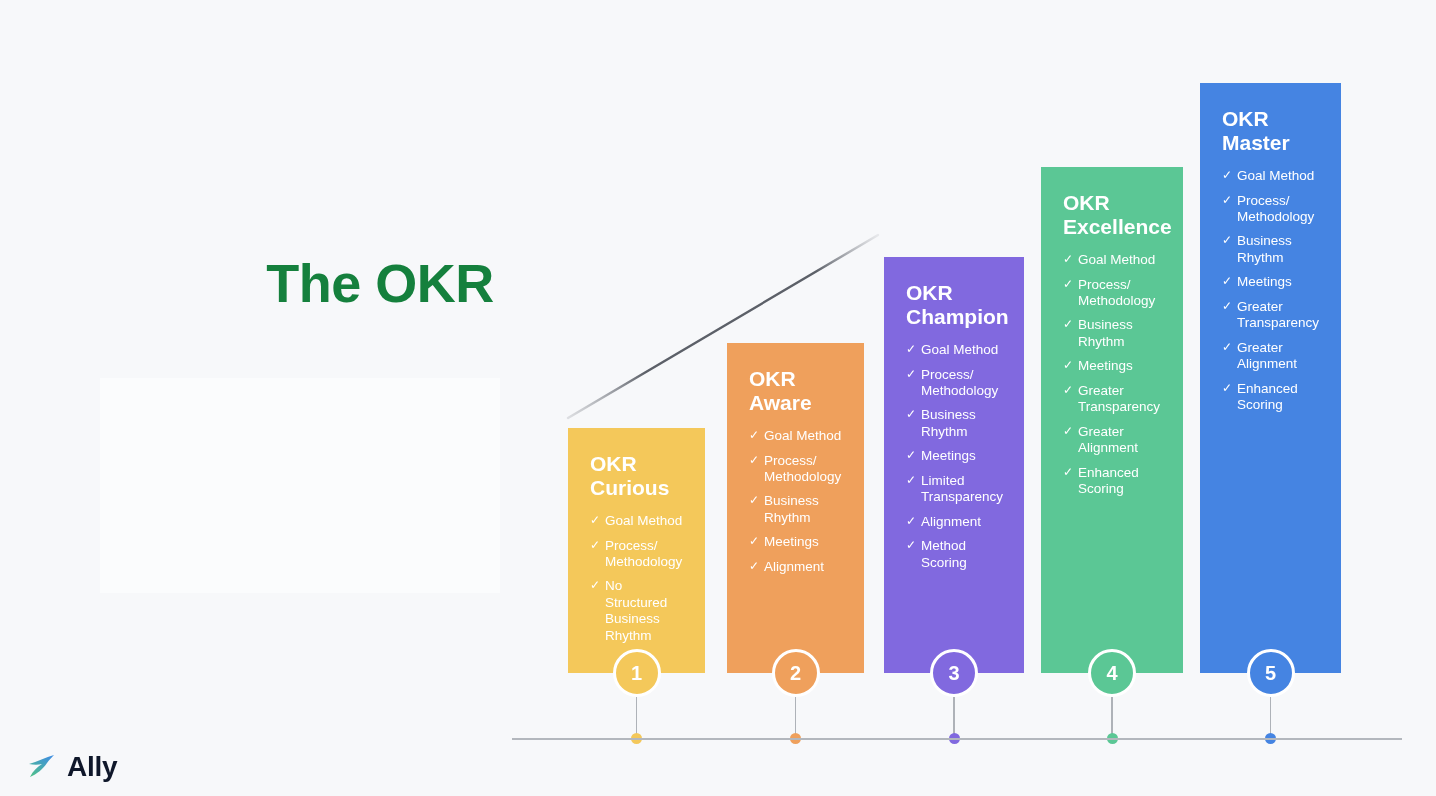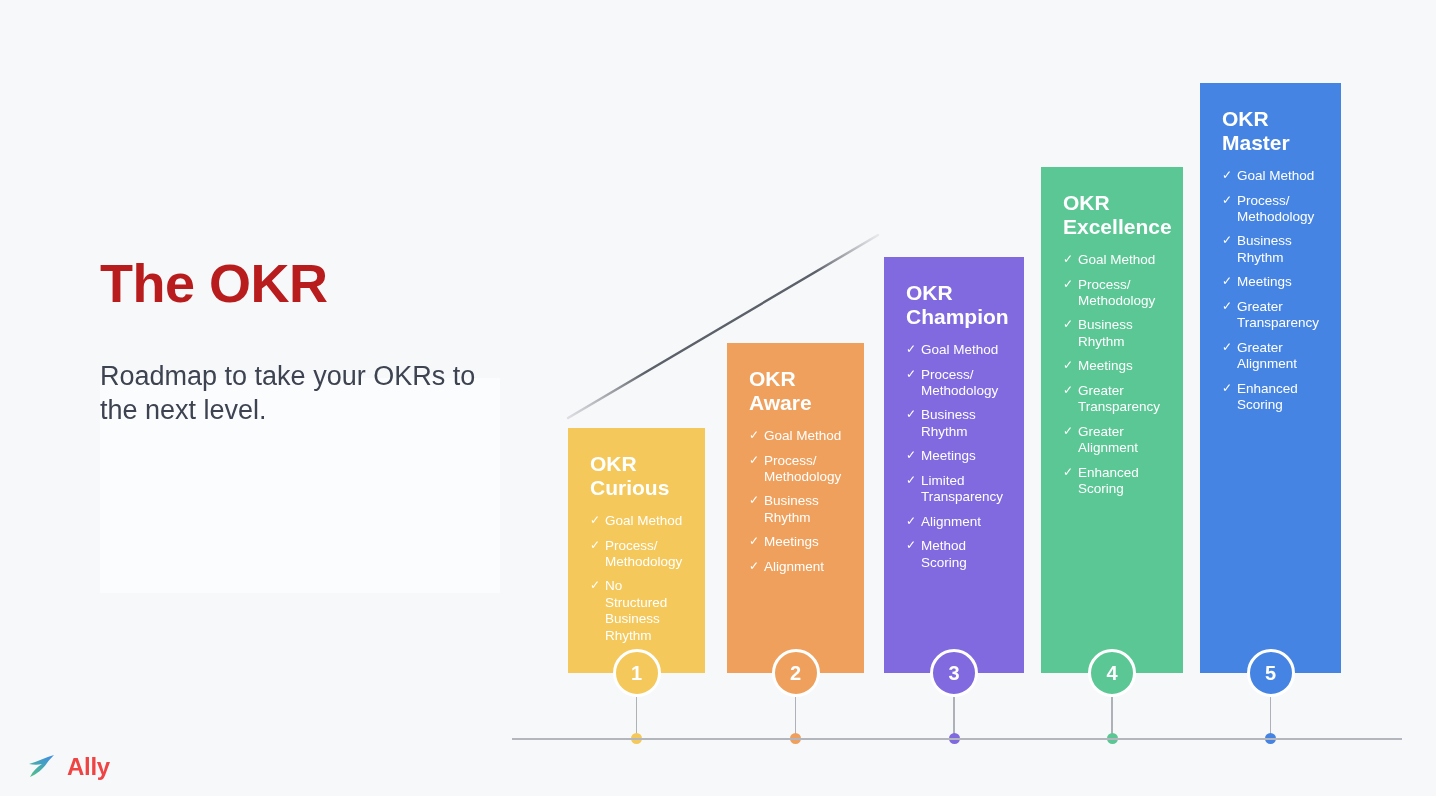--- a/index.html
+++ b/index.html
@@ -31,24 +31,25 @@
 
   .title-block {
     position: absolute;
     left: 100px;
     top: 252px;
     width: 560px;
   }
   .title-line {
     font-size: 54px;
     font-weight: bold;
-    color: #b91c1c;
+    color: #15803d;
     line-height: 1.16;
     letter-spacing: -0.5px;
     white-space: nowrap;
+    text-align: center;
   }
   .subtitle {
     margin-top: 44px;
     font-size: 27px;
     color: #3d4350;
     line-height: 1.28;
     max-width: 400px;
   }
 
   
@@ -134,36 +135,35 @@
   
   .logo {
     position: absolute;
     left: 24px;
     top: 748px;
     display: flex;
     align-items: center;
     gap: 9px;
   }
   .logo-text {
-    font-size: 24px;
+    font-size: 28px;
     font-weight: bold;
-    color: #ef4444;
+    color: #0f172a;
     letter-spacing: -0.3px;
   }
 </style>
 </head>
 <body>
 
 <div class="stage">
 
   <div class="title-panel"></div>
 
   <div class="title-block">
     <div class="title-line">The OKR</div>
-    <div class="subtitle">Roadmap to take your OKRs to the next level.</div>
   </div>
 
   <div class="growth-line">
     <svg width="360" height="230" viewBox="0 0 360 230">
       <defs>
         <linearGradient id="gl" x1="0" y1="1" x2="1" y2="0">
           <stop offset="0" stop-color="#8d9097" stop-opacity="0.25"></stop>
           <stop offset="0.25" stop-color="#5c6068" stop-opacity="1"></stop>
           <stop offset="0.8" stop-color="#5c6068" stop-opacity="1"></stop>
           <stop offset="1" stop-color="#8d9097" stop-opacity="0.15"></stop>

